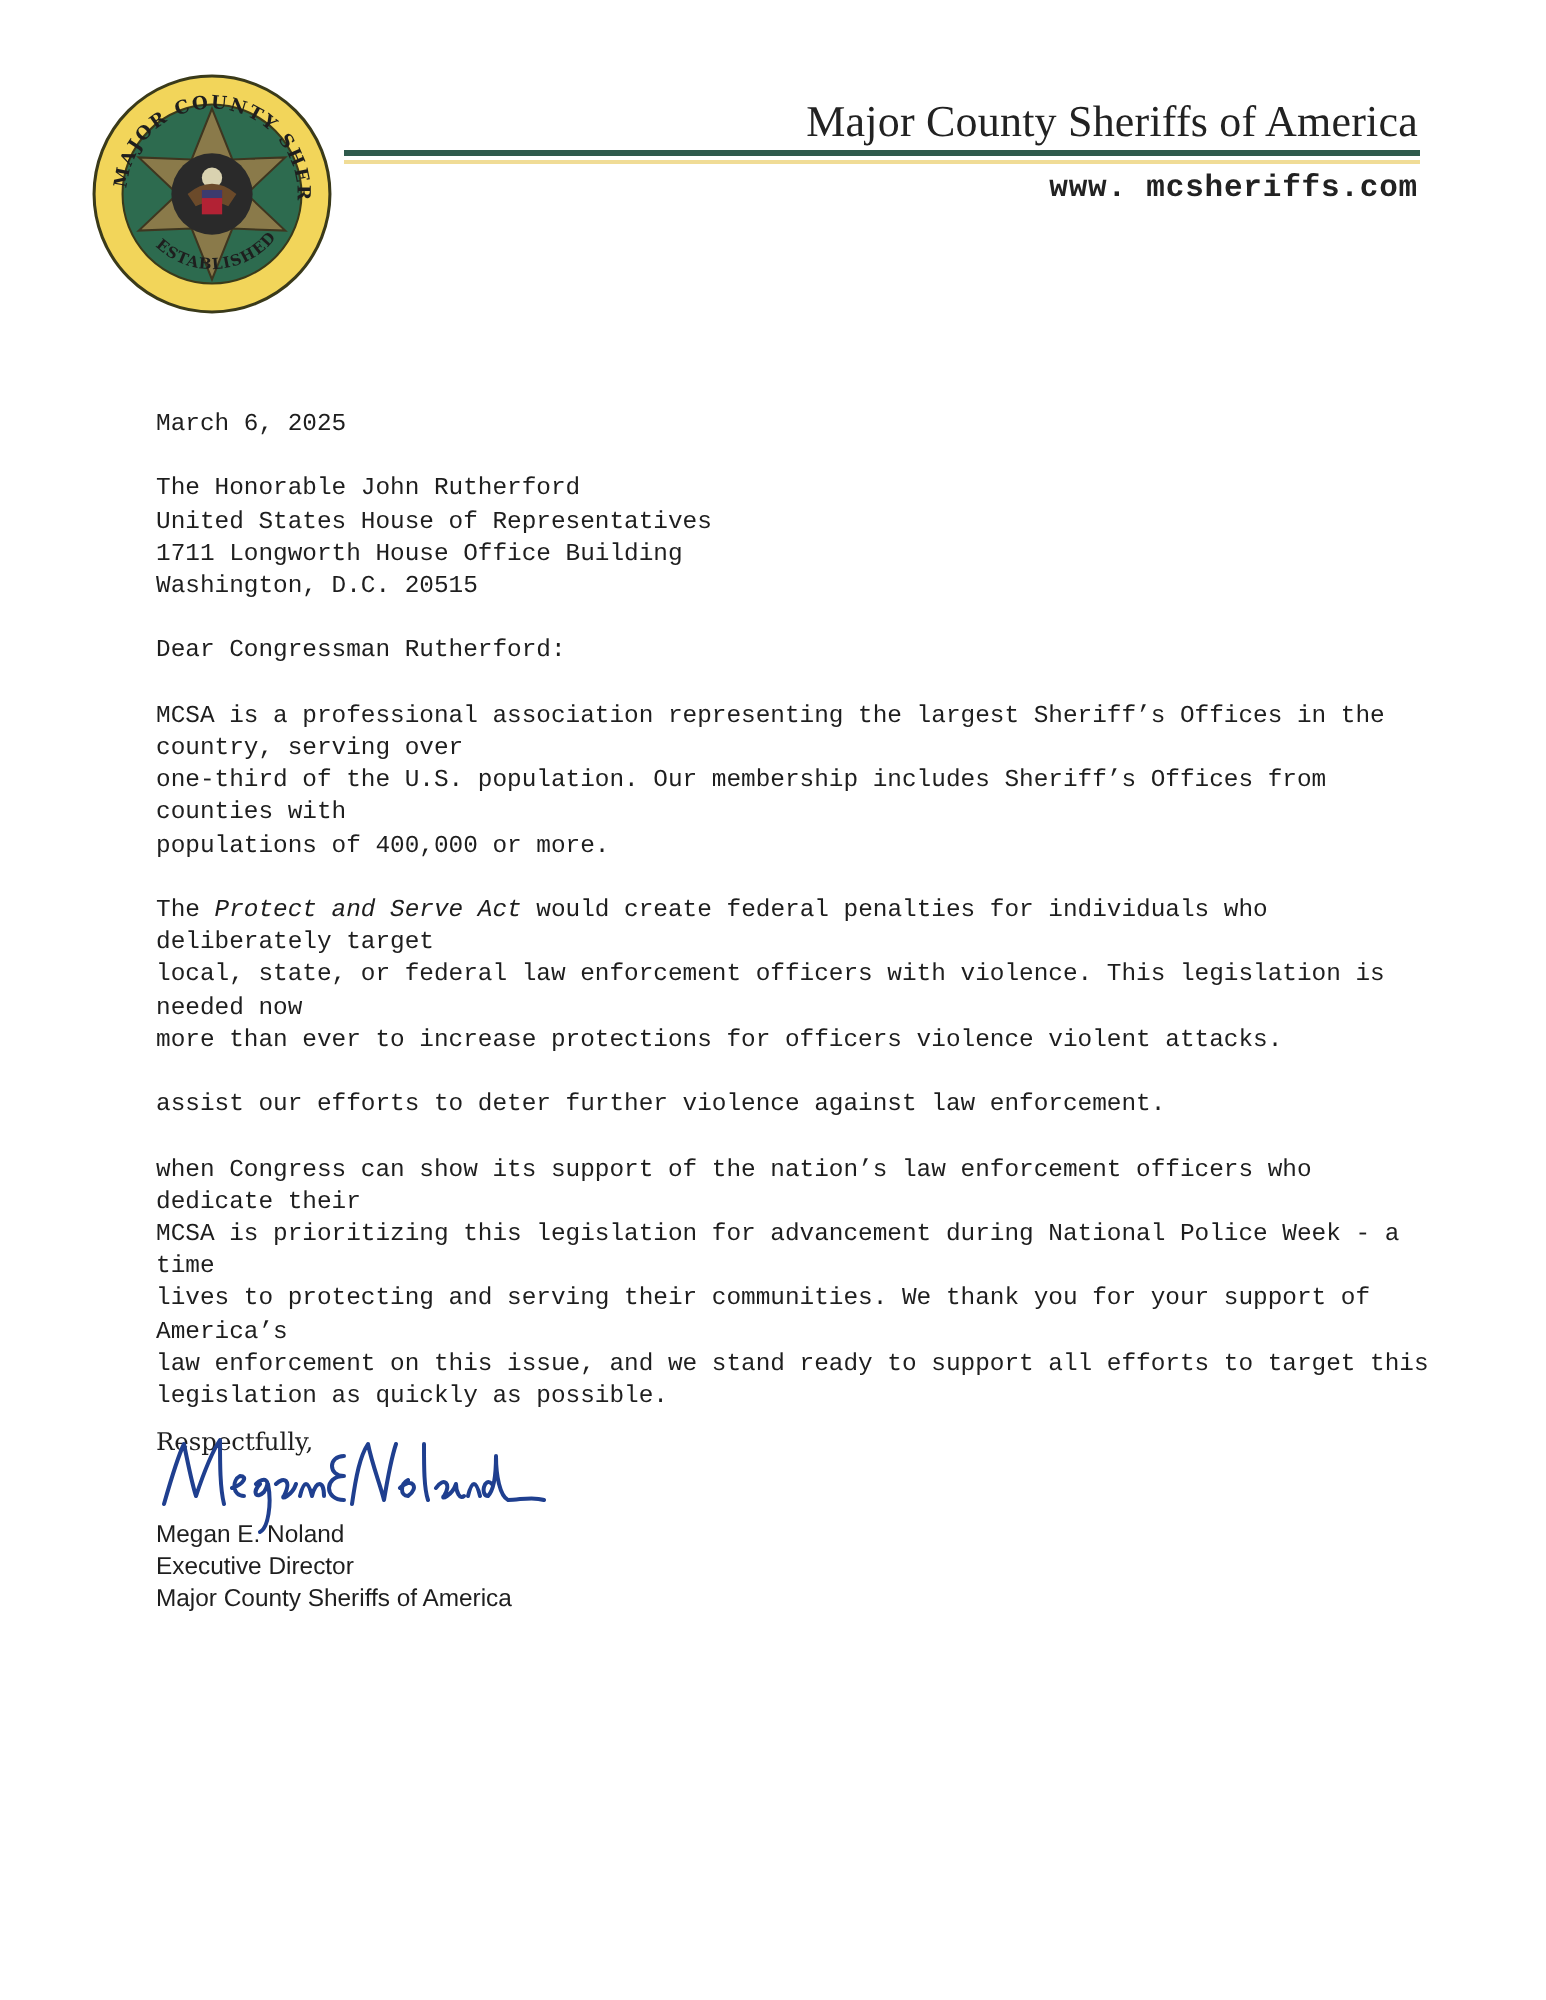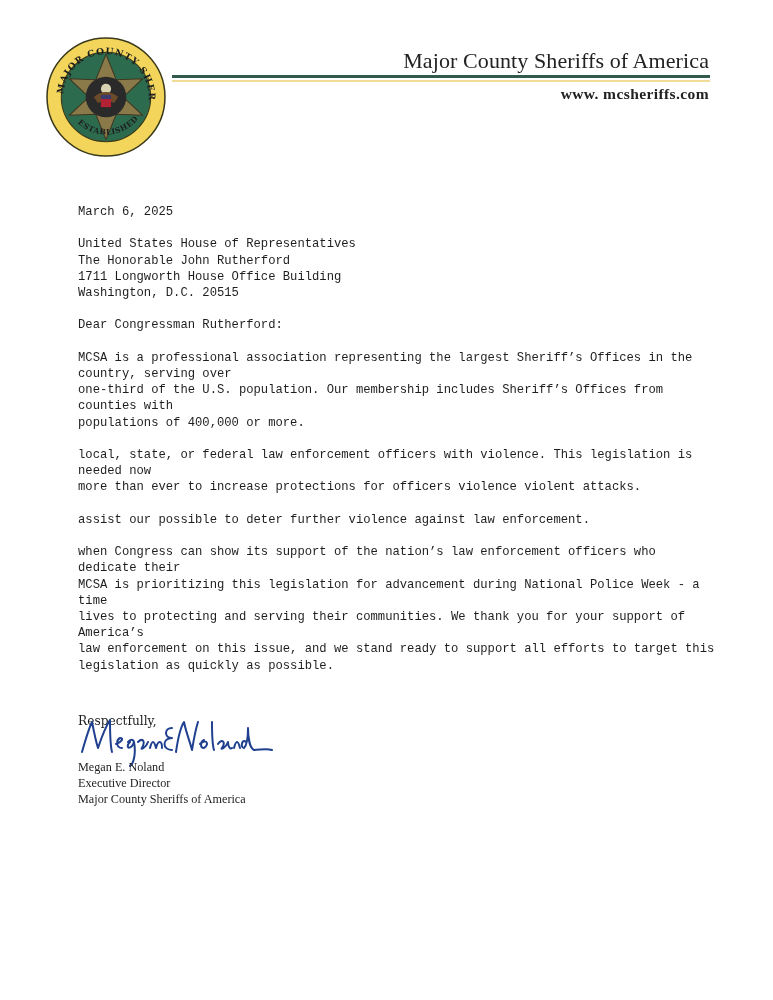--- a/index.html
+++ b/index.html
@@ -1,27 +1,27 @@
 <!DOCTYPE html>
 <html><head>
   <meta charset="utf-8">
   <style>
     html, body { margin: 0; padding: 0; background: #ffffff; }
     body { width: 773px; height: 1000px; position: relative; overflow: hidden; font-family: "DejaVu Serif", serif; color: #222; }
     .seal { position: absolute; left: 45px; top: 36px; width: 122px; height: 122px; }
     .org-name { position: absolute; right: 64px; top: 48px; font-family: "Liberation Serif", serif; font-size: 22px; color: #222; letter-spacing: 0.1px; }
     .rule-green { position: absolute; left: 172px; right: 63px; top: 75px; height: 3px; background: #2f5a4c; }
     .rule-gold { position: absolute; left: 172px; right: 63px; top: 80px; height: 2px; background: #f0dc96; }
-    .org-url { position: absolute; right: 64px; top: 85px; font-family: Liberation Serif, serif; font-size: 15.5px; font-weight: bold; color: #222; letter-spacing: 0.4px; }
+    .org-url { position: absolute; right: 64px; top: 85px; font-family: Liberation Mono, monospace; font-size: 15.5px; font-weight: bold; color: #222; letter-spacing: 0.4px; }
     .letter { position: absolute; left: 78px; top: 204px; width: 640px; font-family: Liberation Mono, monospace; font-size: 12.2px; line-height: 16.2px; color: #1e1e1e; }
     .letter p { margin: 0 0 16.2px 0; }
     .letter .line { display: block; }
     .sig-block { position: absolute; left: 78px; top: 693px; font-family: "DejaVu Serif", serif; font-size: 12.2px; line-height: 16.2px; color: #1e1e1e; margin-top: 20px; }
     .signature { position: absolute; left: 76px; top: 708px; width: 200px; height: 60px; }
-    .sig-lines { position: absolute; left: 78px; top: 759px; font-family: Liberation Serif, serif; font-size: 12.2px; line-height: 16.2px; color: #1e1e1e; }
+    .sig-lines { position: absolute; left: 78px; top: 759px; font-family: Liberation Sans, sans-serif; font-size: 12.2px; line-height: 16.2px; color: #1e1e1e; }
     .sig-lines span { display: block; }
   </style>
 </head>
 <body>
 
 <svg class="seal" viewBox="0 0 120 120">
   <circle cx="60" cy="60" r="58" fill="#f2d55a" stroke="#3a3a1a" stroke-width="1.5"></circle>
   <circle cx="60" cy="60" r="44" fill="#2d6b4f" stroke="#3a3a1a" stroke-width="1"></circle>
   <polygon points="60,18 70,43 96,42 77,60 96,78 70,77 60,102 50,77 24,78 43,60 24,42 50,43" fill="#8a7a4a" stroke="#3e3620" stroke-width="1"></polygon>
   <circle cx="60" cy="60" r="20" fill="#2a2a2a"></circle>
@@ -41,42 +41,43 @@
 
 <div class="org-name">Major County Sheriffs of America</div>
 <div class="rule-green"></div>
 <div class="rule-gold"></div>
 <div class="org-url">www. mcsheriffs.com</div>
 
 <div class="letter">
   <p>March 6, 2025</p>
 
   <p>
+    <span class="line">The Honorable John Rutherford</span>
     <span class="line">United States House of Representatives</span>
-    <span class="line">The Honorable John Rutherford</span>
     <span class="line">1711 Longworth House Office Building</span>
     <span class="line">Washington, D.C. 20515</span>
   </p>
 
   <p>Dear Congressman Rutherford:</p>
 
 
   <p>
     <span class="line">MCSA is a professional association representing the largest Sheriff’s Offices in the country, serving over</span>
     <span class="line">one-third of the U.S. population. Our membership includes Sheriff’s Offices from counties with</span>
     <span class="line">populations of 400,000 or more.</span>
   </p>
 
   <p>
+    <span class="line"><span>The </span><em>Protect and Serve Act</em><span> would create federal penalties for individuals who deliberately target</span></span>
     <span class="line">local, state, or federal law enforcement officers with violence. This legislation is needed now</span>
     <span class="line">more than ever to increase protections for officers violence violent attacks.</span>
   </p>
 
   <p>
-    <span class="line">assist our possible to deter further violence against law enforcement.</span>
+    <span class="line">assist our efforts to deter further violence against law enforcement.</span>
   </p>
 
   <p>
     <span class="line">when Congress can show its support of the nation’s law enforcement officers who dedicate their</span>
     <span class="line">MCSA is prioritizing this legislation for advancement during National Police Week - a time</span>
     <span class="line">lives to protecting and serving their communities. We thank you for your support of America’s</span>
     <span class="line">law enforcement on this issue, and we stand ready to support all efforts to target this</span>
     <span class="line">legislation as quickly as possible.</span>
   </p>
 </div>

